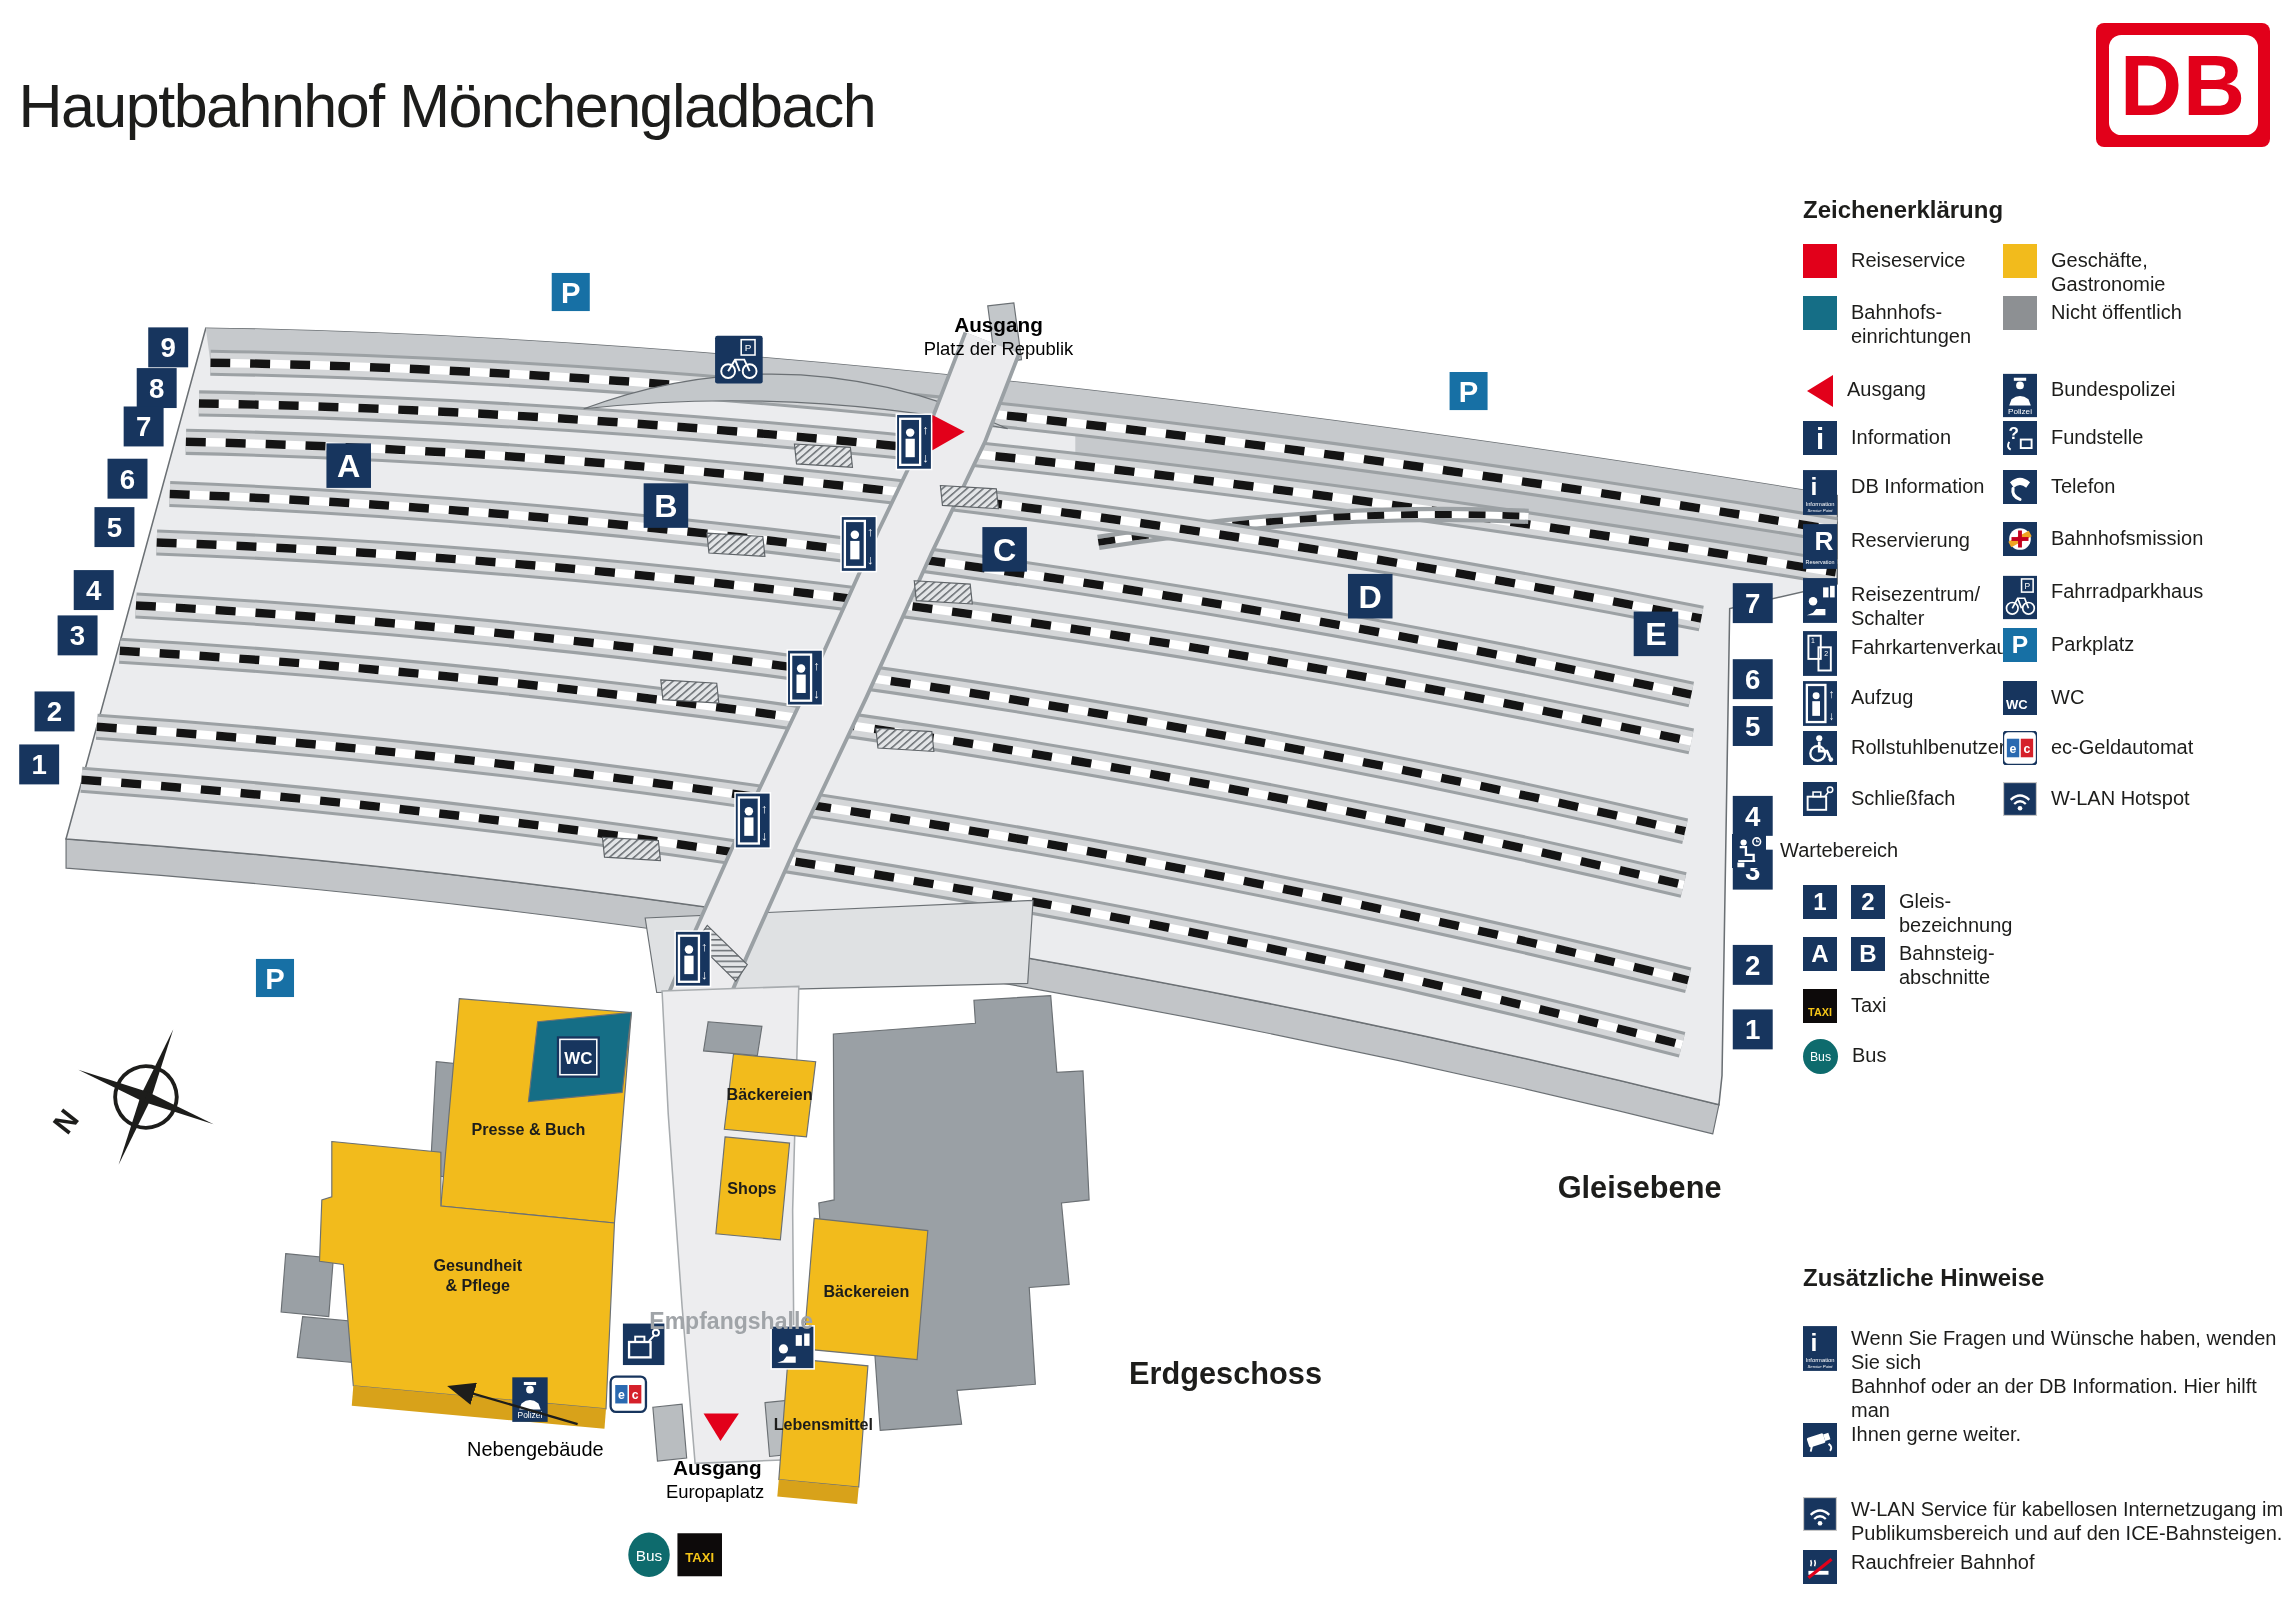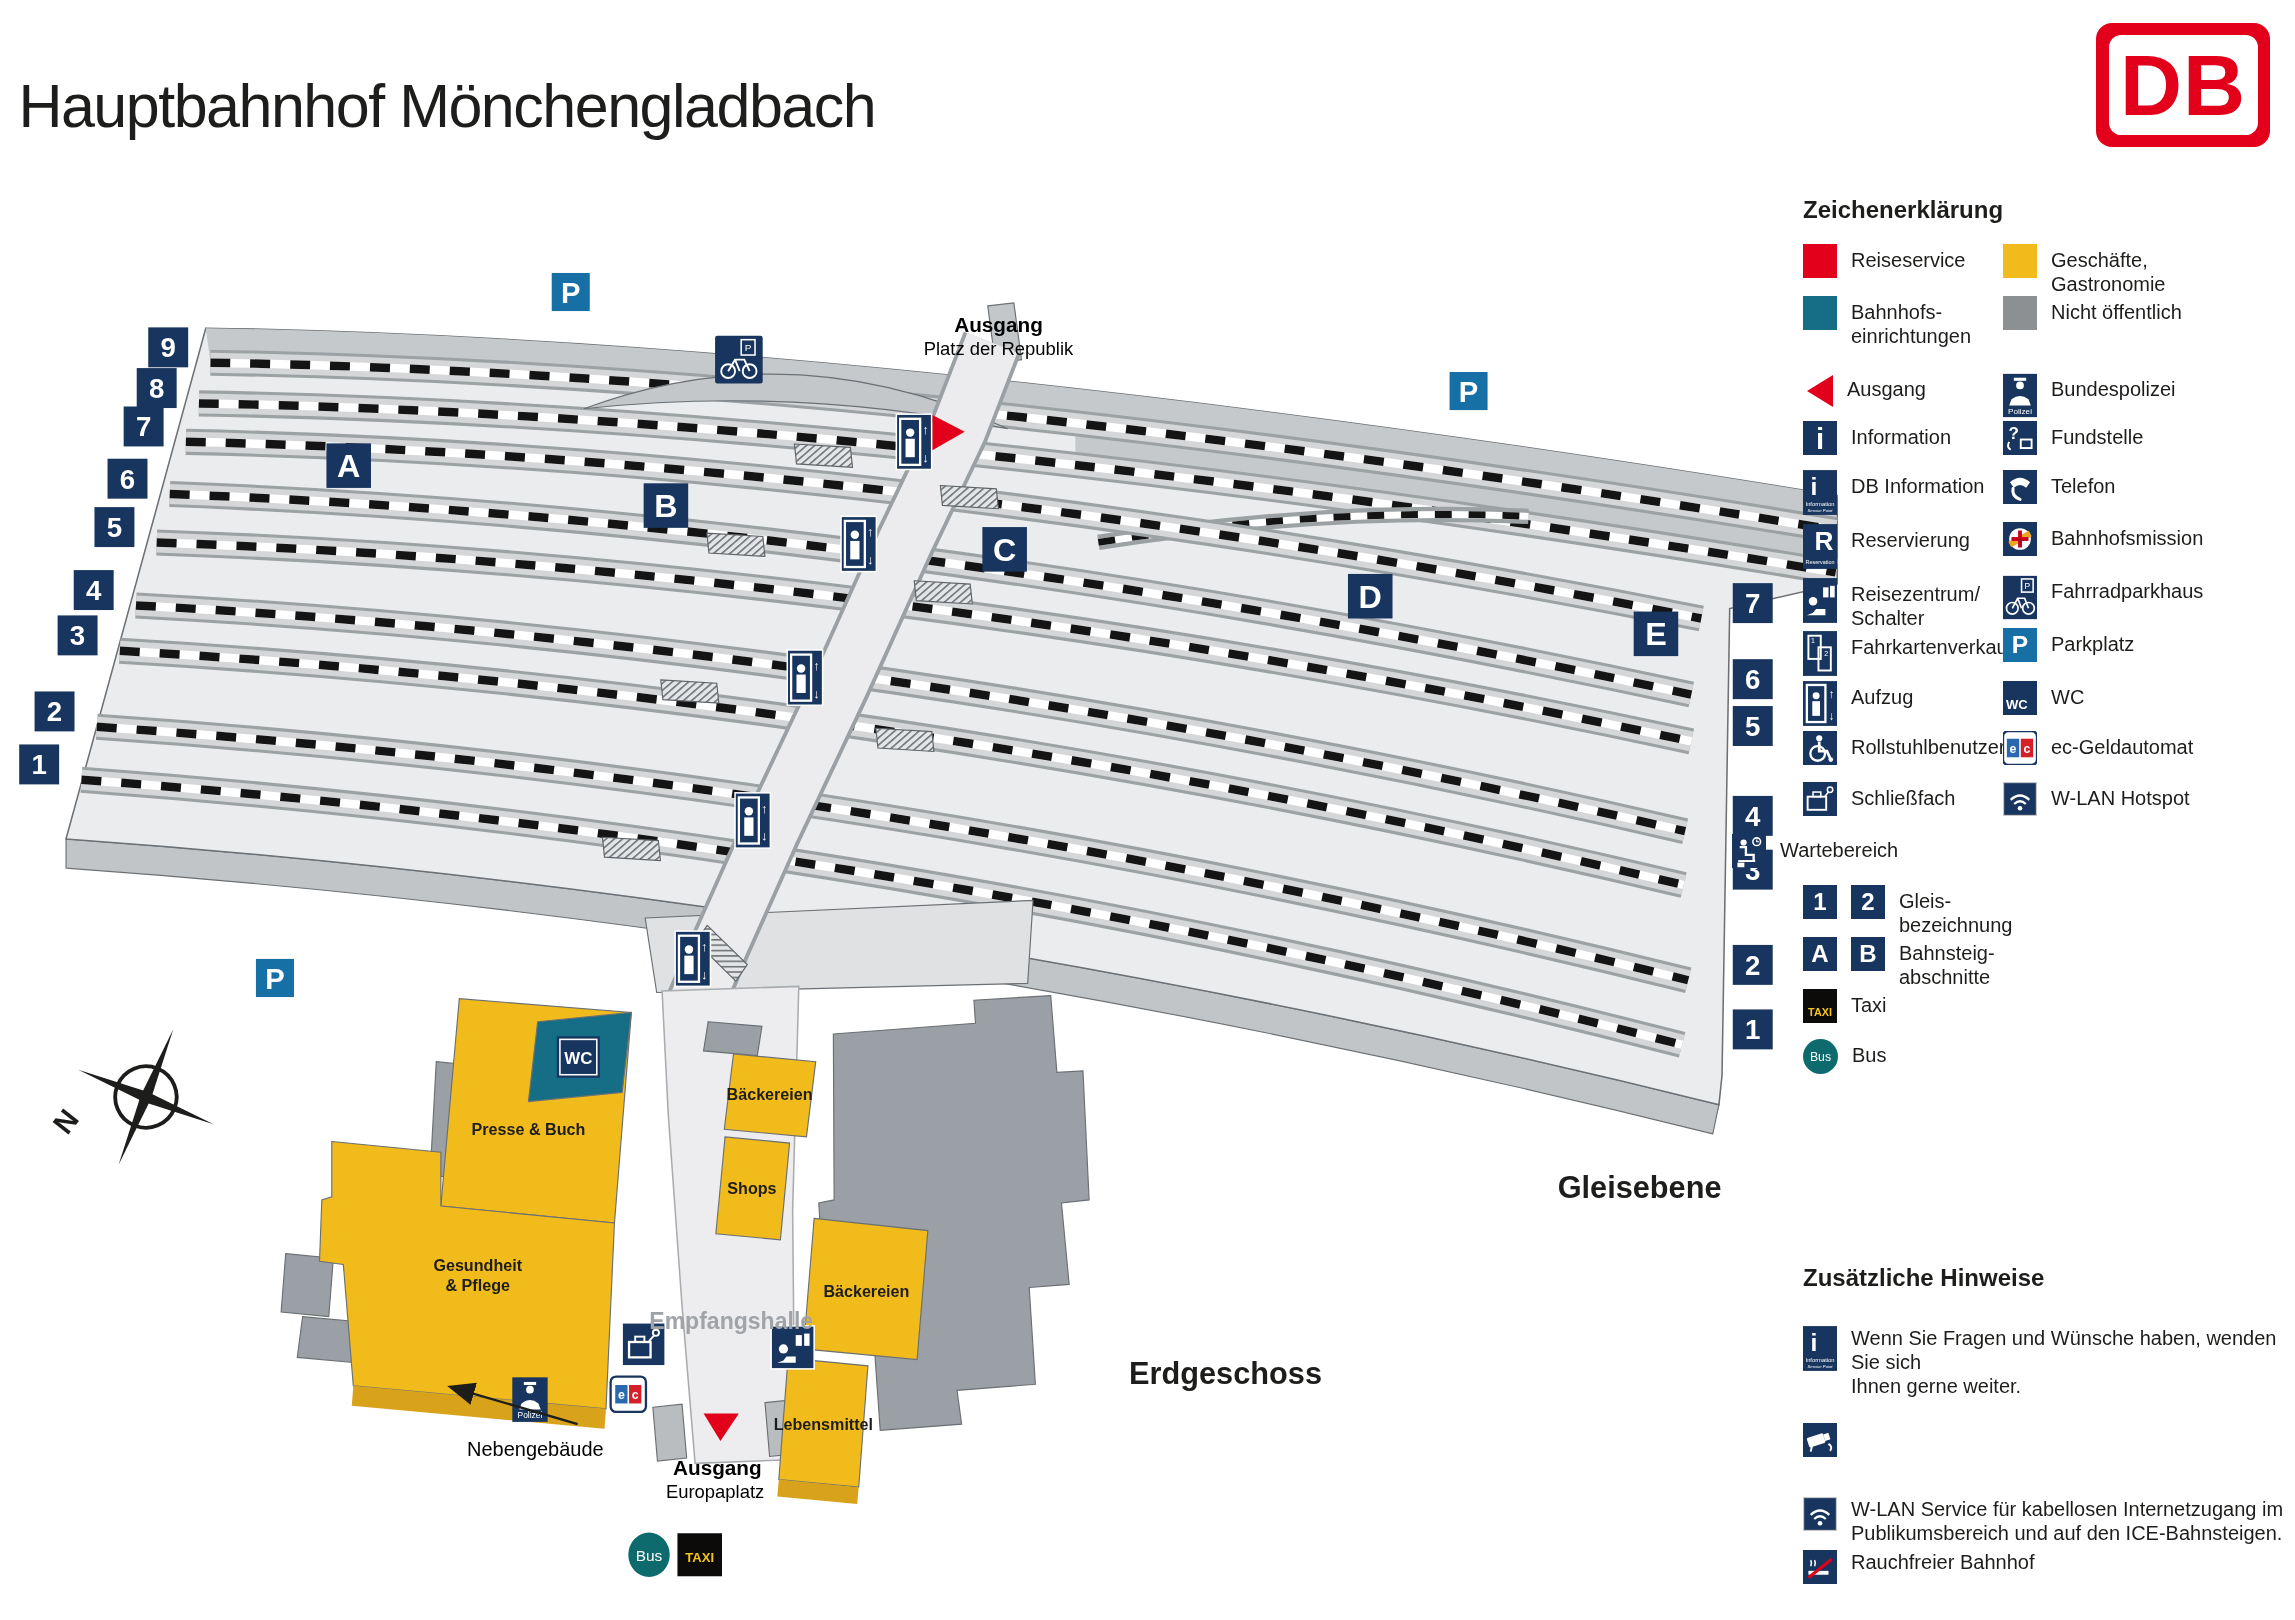--- a/index.html
+++ b/index.html
@@ -8,21 +8,21 @@
   }
   html,body{margin:0;padding:0}
   body{width:2295px;height:1621px;position:relative;background:#fff;
        font-family:"Liberation Sans",sans-serif;color:var(--ink);overflow:hidden}
   .abs{position:absolute}
   
   .title{left:18.4px;top:71px;font-size:61px;letter-spacing:-1.5px;white-space:nowrap}
   .title .bold{font-weight:normal}
   
   .dblogo{left:2096px;top:23px;width:174px;height:124px;background:var(--red);
-          border-radius:16px;display:flex;align-items:center;justify-content:center}
+          border-radius:8px;display:flex;align-items:center;justify-content:center}
   .dblogo .inner{width:149px;height:100px;background:#fff;border-radius:12.3px;display:flex;
           align-items:center;justify-content:center;font-weight:bold;font-size:86px;
           color:var(--red);letter-spacing:0.8px;line-height:1}
   
   .lhead{font-size:24px;font-weight:bold}
   .lrow{position:absolute;display:flex;gap:14px;align-items:flex-start}
   .ltxt{font-size:20px;line-height:24px;padding-top:3.8px;white-space:nowrap}
   .sw{width:34px;height:34px;flex:none}
   .i44{width:34px;height:34px;flex:none}
   .i58{width:34px;height:45px;flex:none}
@@ -673,20 +673,21 @@
 
 <div class="lrow" style="left:1803px;top:1326px">
   <svg class="i58" viewBox="0 0 44 58">
     <rect class="bg" width="44" height="58"></rect>
     <text x="14" y="32" font-size="32" font-weight="bold" fill="#fff" text-anchor="middle" font-family="Liberation Serif,serif">i</text>
     <text x="22" y="46" font-size="7.5" fill="#fff" text-anchor="middle">Information</text>
     <text x="22" y="54" font-size="5.5" font-style="italic" fill="#fff" text-anchor="middle">Service Point</text>
   </svg>
   <div class="notetxt">
     <div>Wenn Sie Fragen und Wünsche haben, wenden Sie sich</div>
+    <div>Bahnhof oder an der DB Information. Hier hilft man</div>
     <div>Ihnen gerne weiter.</div>
   </div>
 </div>
 <div class="lrow" style="left:1803px;top:1423px">
   <svg class="i44" viewBox="0 0 44 44">
     <rect class="bg" width="44" height="44"></rect>
     <g transform="rotate(-18 20 22)">
       <rect x="6" y="15" width="22" height="13" rx="2" class="w"></rect>
       <rect x="28" y="17" width="7" height="9" class="w"></rect>
     </g>

